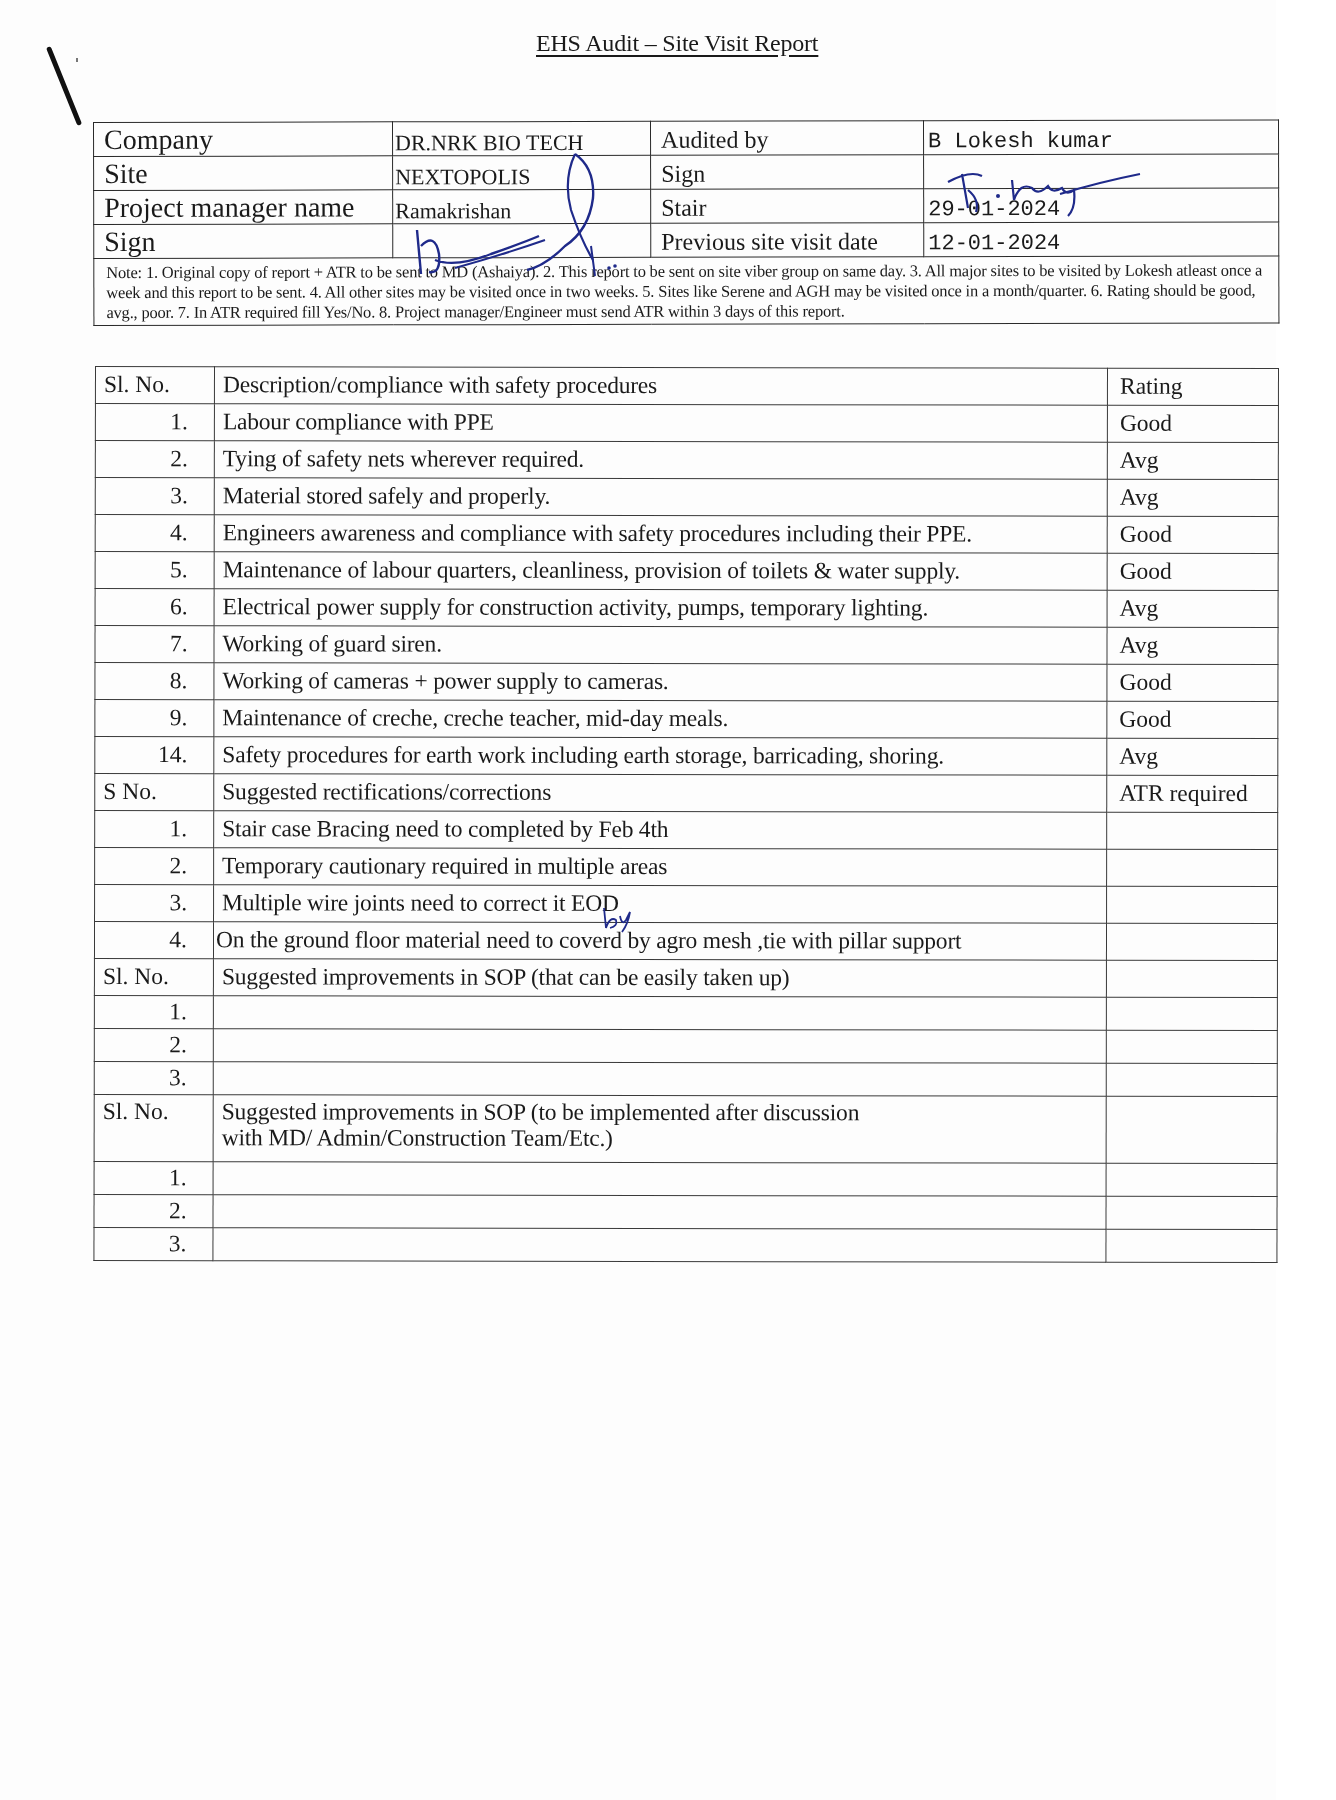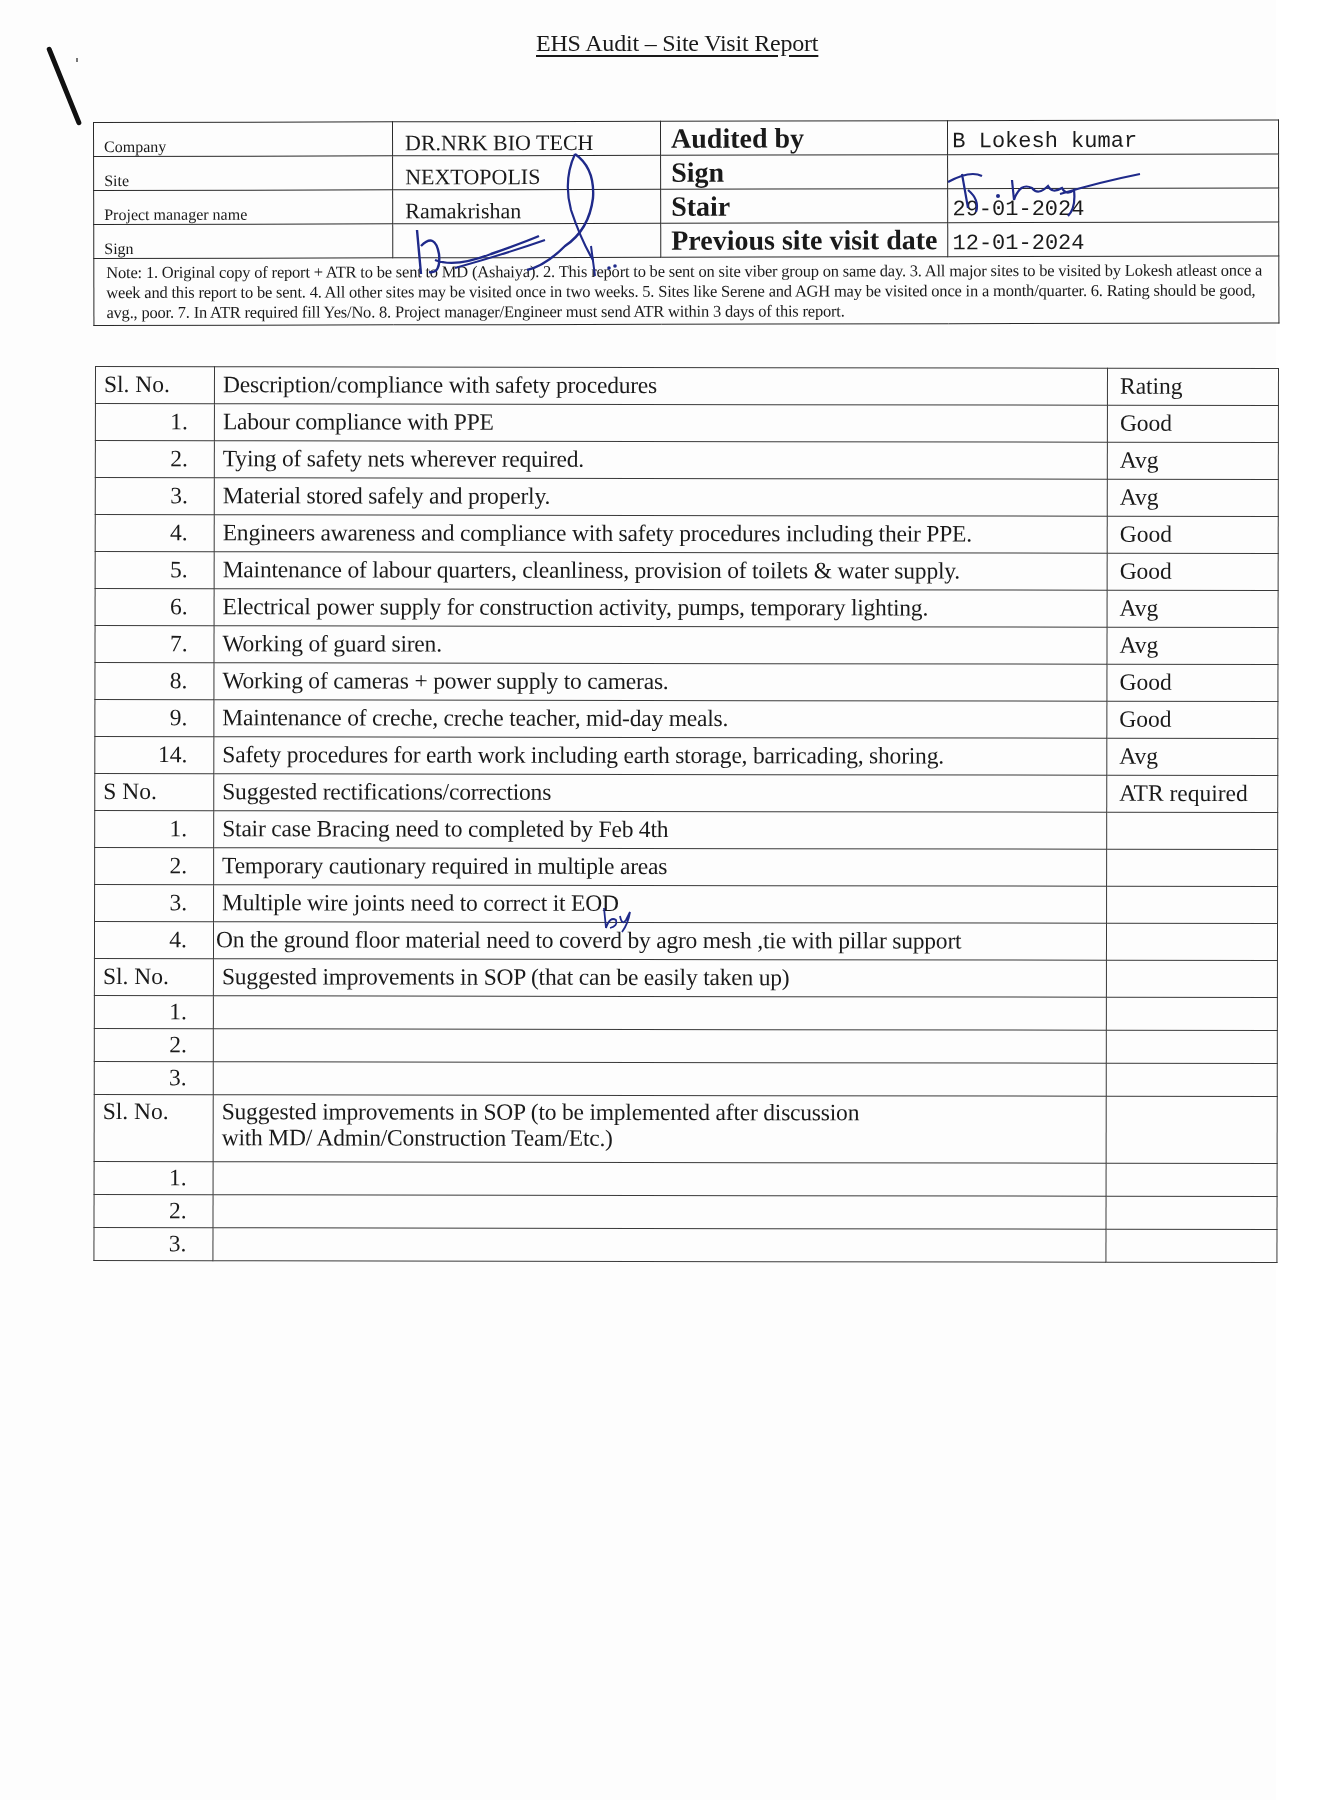--- a/index.html
+++ b/index.html
@@ -12,23 +12,23 @@
 
   .slash-mark { position:absolute; left:46px; top:48px; width:5px; height:84px; background:#111;
                 transform:rotate(-22deg); transform-origin:top left; border-radius:3px; }
   .dot-mark { position:absolute; left:76px; top:58px; width:2px; height:4px; background:#777; }
 
   
   .info { position:absolute; left:93px; top:122px; width:1186px; border-collapse:collapse;
           transform:rotate(-0.12deg); transform-origin:left top; }
   .info td { border:1.6px solid #2a2a2a; padding:0 10px; height:33px; font-size:24px;
              vertical-align:bottom; white-space:nowrap; line-height:1.15; }
-  .info td.lbl { width:278px; font-size:16px; }
-  .info td.val { width:245px; font-size:22px; padding-left:12px; }
-  .info td.lbl2 { width:252px; font-size:28px;font-weight:bold; }
+  .info td.lbl { width:278px; font-size:28px; }
+  .info td.val { width:245px; font-size:22px; padding-left:2px; }
+  .info td.lbl2 { width:252px; font-size:24px; }
   .info td.val2 { font-size:22px; padding-left:4px;font-family:Liberation Mono, monospace; }
   .note-cell { font-size:16.5px !important; line-height:20px !important; white-space:normal !important;
                padding:4px 14px 2px 12px !important; height:auto !important; vertical-align:top !important;
                letter-spacing:-0.2px; }
 
   
   .main { position:absolute; left:95px; top:366px; width:1184px; border-collapse:collapse;
           transform:rotate(0.1deg); transform-origin:left top; }
   .main td { border:1.4px solid #3a3a3a; font-size:23.5px; height:36px; padding:0 8px;
              line-height:1.1; vertical-align:middle; }

